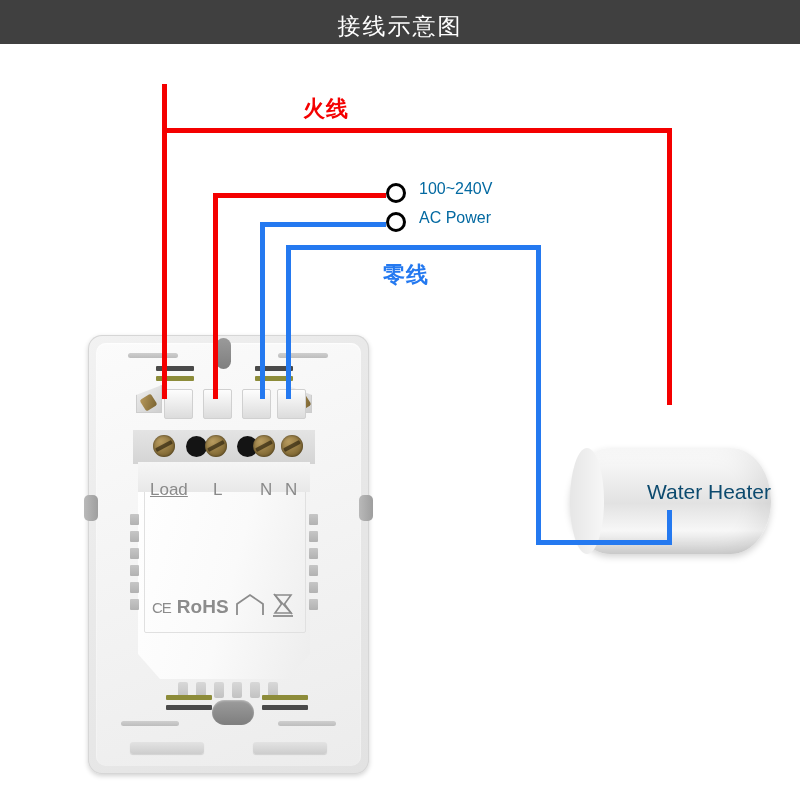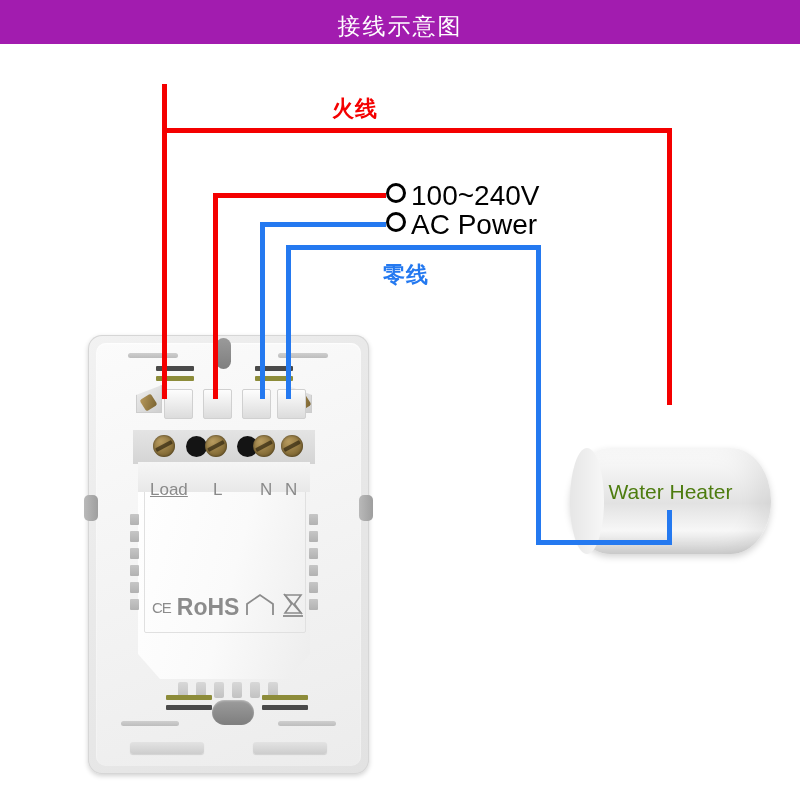--- a/index.html
+++ b/index.html
@@ -1,42 +1,42 @@
 <!DOCTYPE html>
 <html><head>
 <meta charset="utf-8">
 <style>
   html,body{margin:0;padding:0;background:#fff;}
   body{width:800px;height:811px;position:relative;overflow:hidden;
        font-family:"Liberation Sans","DejaVu Sans",sans-serif;}
 
   
   .header{position:absolute;left:0;top:0;width:800px;height:52px;
-          background:#a21caf;display:flex;align-items:center;justify-content:center;}
+          background:#404040;display:flex;align-items:center;justify-content:center;}
   .header-title{color:#ffffff;font-size:23px;letter-spacing:2px;font-weight:400;}
 
   
   .canvas{position:absolute;left:0;top:44px;width:800px;height:767px;background:#fff;}
 
   
   .wire{position:absolute;}
   .wire.h{height:5px;}
   .wire.v{width:5px;}
   .live{background:#f40000;}
   .neutral{background:#2479f0;}
 
   
   .wire-label{position:absolute;font-size:22px;font-weight:700;letter-spacing:1px;}
   .label-live{color:#f40000;}
   .label-neutral{color:#2479f0;}
 
   
   .terminal{position:absolute;width:20px;height:20px;border:3px solid #000;
             border-radius:50%;background:#fff;box-sizing:border-box;}
-  .terminal-text{position:absolute;font-size:28px;color:#000000;white-space:nowrap;}
+  .terminal-text{position:absolute;font-size:16px;color:#0369a1;white-space:nowrap;margin-left:8px;}
 
   
   .plate{position:absolute;left:88px;top:291px;width:281px;height:439px;
          border-radius:14px;
          background:linear-gradient(135deg,#f2f2f2 0%,#e9e9e9 40%,#e2e2e2 100%);
          box-shadow:0 2px 5px rgba(0,0,0,.18), inset 0 0 0 1px #d6d6d6;}
   .plate-inner{position:absolute;left:8px;top:8px;width:265px;height:423px;
          border-radius:10px;background:linear-gradient(160deg,#fbfbfb,#ececec);
          box-shadow:inset 0 1px 2px rgba(255,255,255,.9);}
   .plate-notch{position:absolute;width:14px;height:26px;border-radius:5px;
@@ -46,21 +46,21 @@
   .plate-slot{position:absolute;height:5px;border-radius:3px;
          background:linear-gradient(180deg,#cfcfcf,#bdbdbd);}
   .plate-tab{position:absolute;width:74px;height:12px;border-radius:3px;
          background:linear-gradient(180deg,#e3e3e3,#cdcdcd);box-shadow:0 1px 1px rgba(0,0,0,.12);}
   .module-clip{position:absolute;left:0;top:0;width:172px;height:230px;
           clip-path:polygon(0 0,172px 0,172px 205px,150px 230px,22px 230px,0 205px);
           background:linear-gradient(105deg,#ffffff 0%,#fafafa 55%,#ededed 100%);}
   .cert{position:absolute;left:152px;top:546px;width:148px;height:34px;
         display:flex;align-items:center;gap:6px;color:#8c8c8c;}
   .cert-ce{font-size:15px;letter-spacing:-1px;}
-  .cert-rohs{font-size:23px;font-weight:700;}
+  .cert-rohs{font-size:19px;font-weight:700;}
   .vent{position:absolute;width:9px;height:11px;border-radius:1px;
         background:linear-gradient(180deg,#c6c6c6,#b2b2b2);}
   .vent-b{position:absolute;width:10px;height:16px;border-radius:2px;
         background:linear-gradient(180deg,#d8d8d8,#c2c2c2);}
   .module-frame{position:absolute;left:144px;top:432px;width:160px;height:155px;
         border:1px solid #e0e0e0;border-radius:2px;}
 
   
   .block{position:absolute;left:133px;top:386px;width:182px;height:34px;
          background:linear-gradient(180deg,#e4e4e4,#d4d4d4);}
@@ -91,22 +91,22 @@
   .pin{position:absolute;left:216px;top:338px;width:15px;height:31px;
        border-radius:8px;background:linear-gradient(180deg,#9a9a9a,#7f7f7f);}
 
   
   .heater{position:absolute;left:570px;top:404px;width:201px;height:106px;
        border-radius:40px/53px;
        background:linear-gradient(180deg,#fdfdfd 0%,#f2f2f2 22%,#e2e2e2 52%,#f7f7f7 78%,#cfcfcf 100%);
        box-shadow:0 3px 7px rgba(0,0,0,.17),inset -12px 0 22px rgba(0,0,0,.06);}
   .heater-cap{position:absolute;left:570px;top:404px;width:34px;height:106px;
        border-radius:50%;background:linear-gradient(90deg,#e6e6e6,#f7f7f7);}
-  .heater-text{position:absolute;left:570px;top:436px;width:201px;text-align:center;
-       font-size:21px;color:#4d7c0f;}
+  .heater-text{position:absolute;left:570px;top:436px;width:201px;text-align:right;
+       font-size:21px;color:#0c4a6e;}
   .panel{position:absolute;left:625px;top:484px;width:119px;height:26px;
        border-radius:7px;background:linear-gradient(180deg,#3c3c3c,#161616);
        box-shadow:0 2px 4px rgba(0,0,0,.3);}
   .panel-screen{position:absolute;left:14px;top:6px;width:92px;height:14px;
        border-radius:3px;background:#1b1b1b;display:flex;align-items:center;
        justify-content:center;gap:3px;}
   .pdot{width:3px;height:6px;background:#5d5d5d;border-radius:1px;}
   .pdot.amber{background:#c08a2a;}
   .pnum{color:#d8d8d8;font-size:9px;letter-spacing:0;}
 </style>
@@ -225,21 +225,21 @@
 
   <div class="wire v neutral" style="left:260px;top:178px;height:177px;"></div>
   <div class="wire h neutral" style="left:260px;top:178px;width:126px;"></div>
 
   <div class="wire v neutral" style="left:286px;top:201px;height:154px;"></div>
   <div class="wire h neutral" style="left:286px;top:201px;width:255px;"></div>
   <div class="wire v neutral" style="left:536px;top:201px;height:300px;"></div>
   <div class="wire h neutral" style="left:536px;top:496px;width:136px;"></div>
   <div class="wire v neutral" style="left:667px;top:466px;height:35px;"></div>
 
-  <div class="wire-label label-live" style="left:332px;top:50px;">火线</div>
+  <div class="wire-label label-live" style="left:303px;top:50px;">火线</div>
   <div class="wire-label label-neutral" style="left:383px;top:216px;">零线</div>
 
   <div class="terminal" style="left:386px;top:139px;"></div>
   <div class="terminal" style="left:386px;top:168px;"></div>
   <div class="terminal-text" style="left:411px;top:136px;">100~240V</div>
   <div class="terminal-text" style="left:411px;top:165px;">AC Power</div>
 
 </div>
 
 </body></html>

